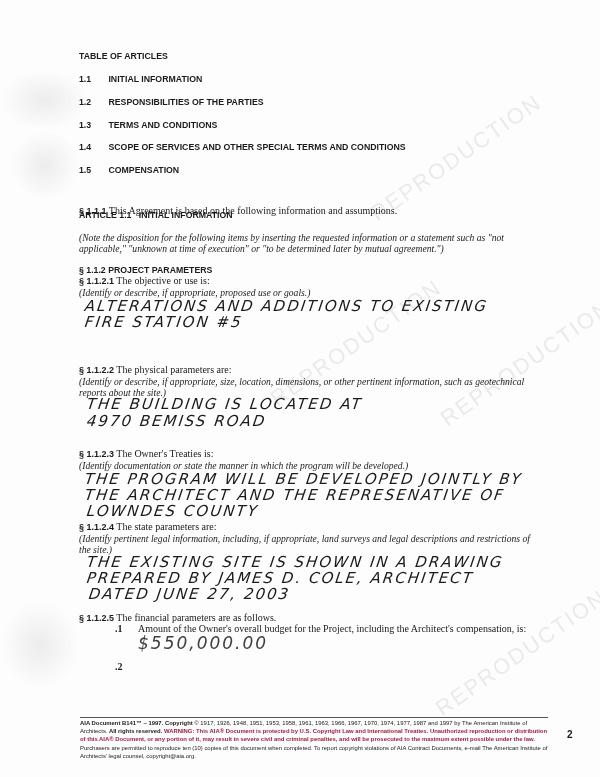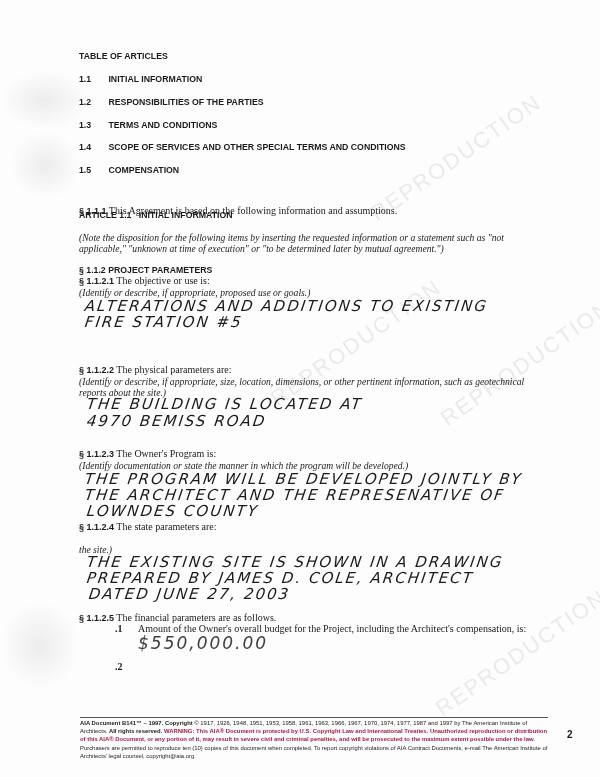--- a/index.html
+++ b/index.html
@@ -183,30 +183,31 @@
 
   <div class="abs body-line" style="top:364px;">
     <span class="section-mark">§ 1.1.2.2</span><span> The physical parameters are:</span>
   </div>
   <div class="abs instr-line" style="top:376px;">(Identify or describe, if appropriate, size, location, dimensions, or other pertinent information, such as geotechnical</div>
   <div class="abs instr-line" style="top:387px;">reports about the site.)</div>
   <div class="abs handwriting" style="left:87px;top:395px;">THE BUILDING IS LOCATED AT</div>
   <div class="abs handwriting" style="left:87px;top:412px;">4970 BEMISS ROAD</div>
 
   <div class="abs body-line" style="top:448px;">
-    <span class="section-mark">§ 1.1.2.3</span><span> The Owner's Program is:</span>
+    <span class="section-mark">§ 1.1.2.3</span><span> The Owner's Treaties is:</span>
   </div>
   <div class="abs instr-line" style="top:460px;">(Identify documentation or state the manner in which the program will be developed.)</div>
   <div class="abs handwriting" style="left:85px;top:470px;">THE PROGRAM WILL BE DEVELOPED JOINTLY BY</div>
   <div class="abs handwriting" style="left:85px;top:486px;">THE ARCHITECT AND THE REPRESENATIVE OF</div>
   <div class="abs handwriting" style="left:87px;top:502px;">LOWNDES COUNTY</div>
 
   <div class="abs body-line" style="top:521px;">
     <span class="section-mark">§ 1.1.2.4</span><span> The state parameters are:</span>
   </div>
+  <div class="abs instr-line" style="top:533px;">(Identify pertinent legal information, including, if appropriate, land surveys and legal descriptions and restrictions of</div>
   <div class="abs instr-line" style="top:544px;">the site.)</div>
   <div class="abs handwriting" style="left:87px;top:553px;">THE EXISTING SITE IS SHOWN IN A DRAWING</div>
   <div class="abs handwriting" style="left:87px;top:569px;">PREPARED BY JAMES D. COLE, ARCHITECT</div>
   <div class="abs handwriting" style="left:89px;top:585px;">DATED JUNE 27, 2003</div>
 
   <div class="abs body-line" style="top:612px;">
     <span class="section-mark">§ 1.1.2.5</span><span> The financial parameters are as follows.</span>
   </div>
 
   <div class="abs item-num" style="left:115px;top:623px;">.1</div>

